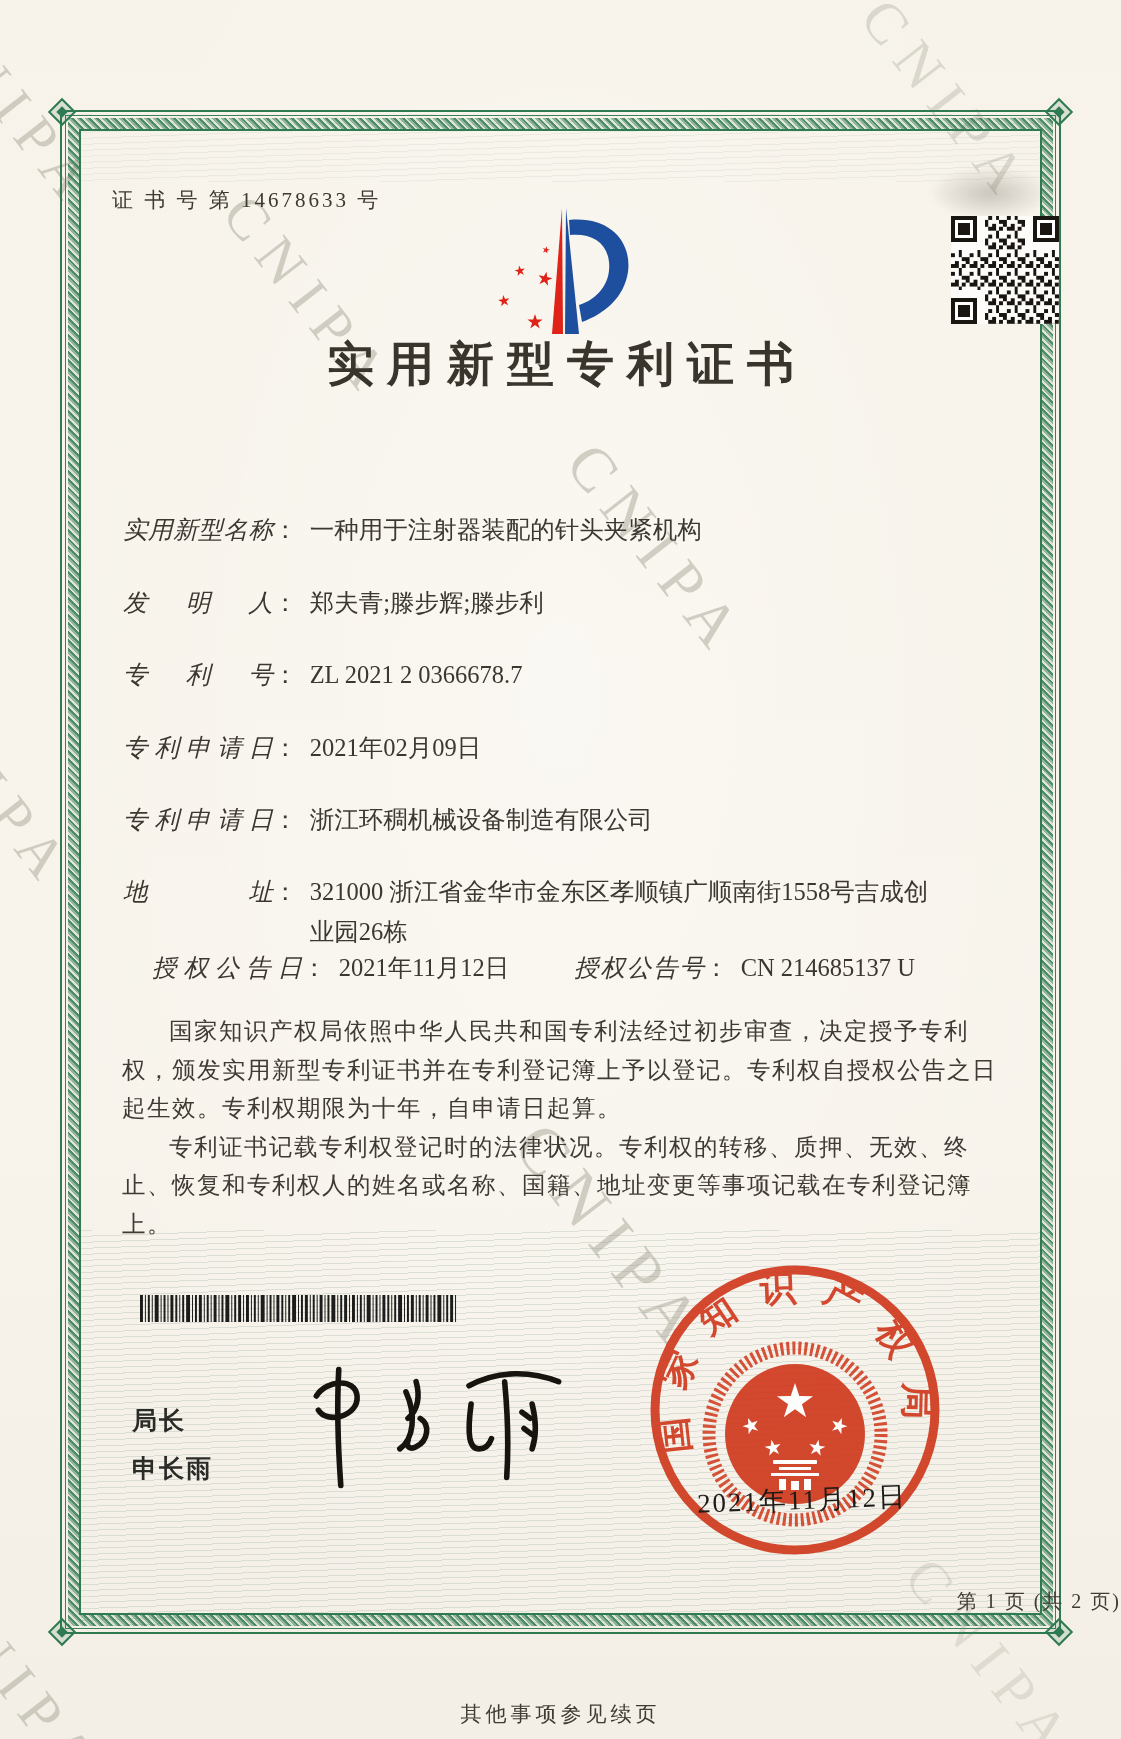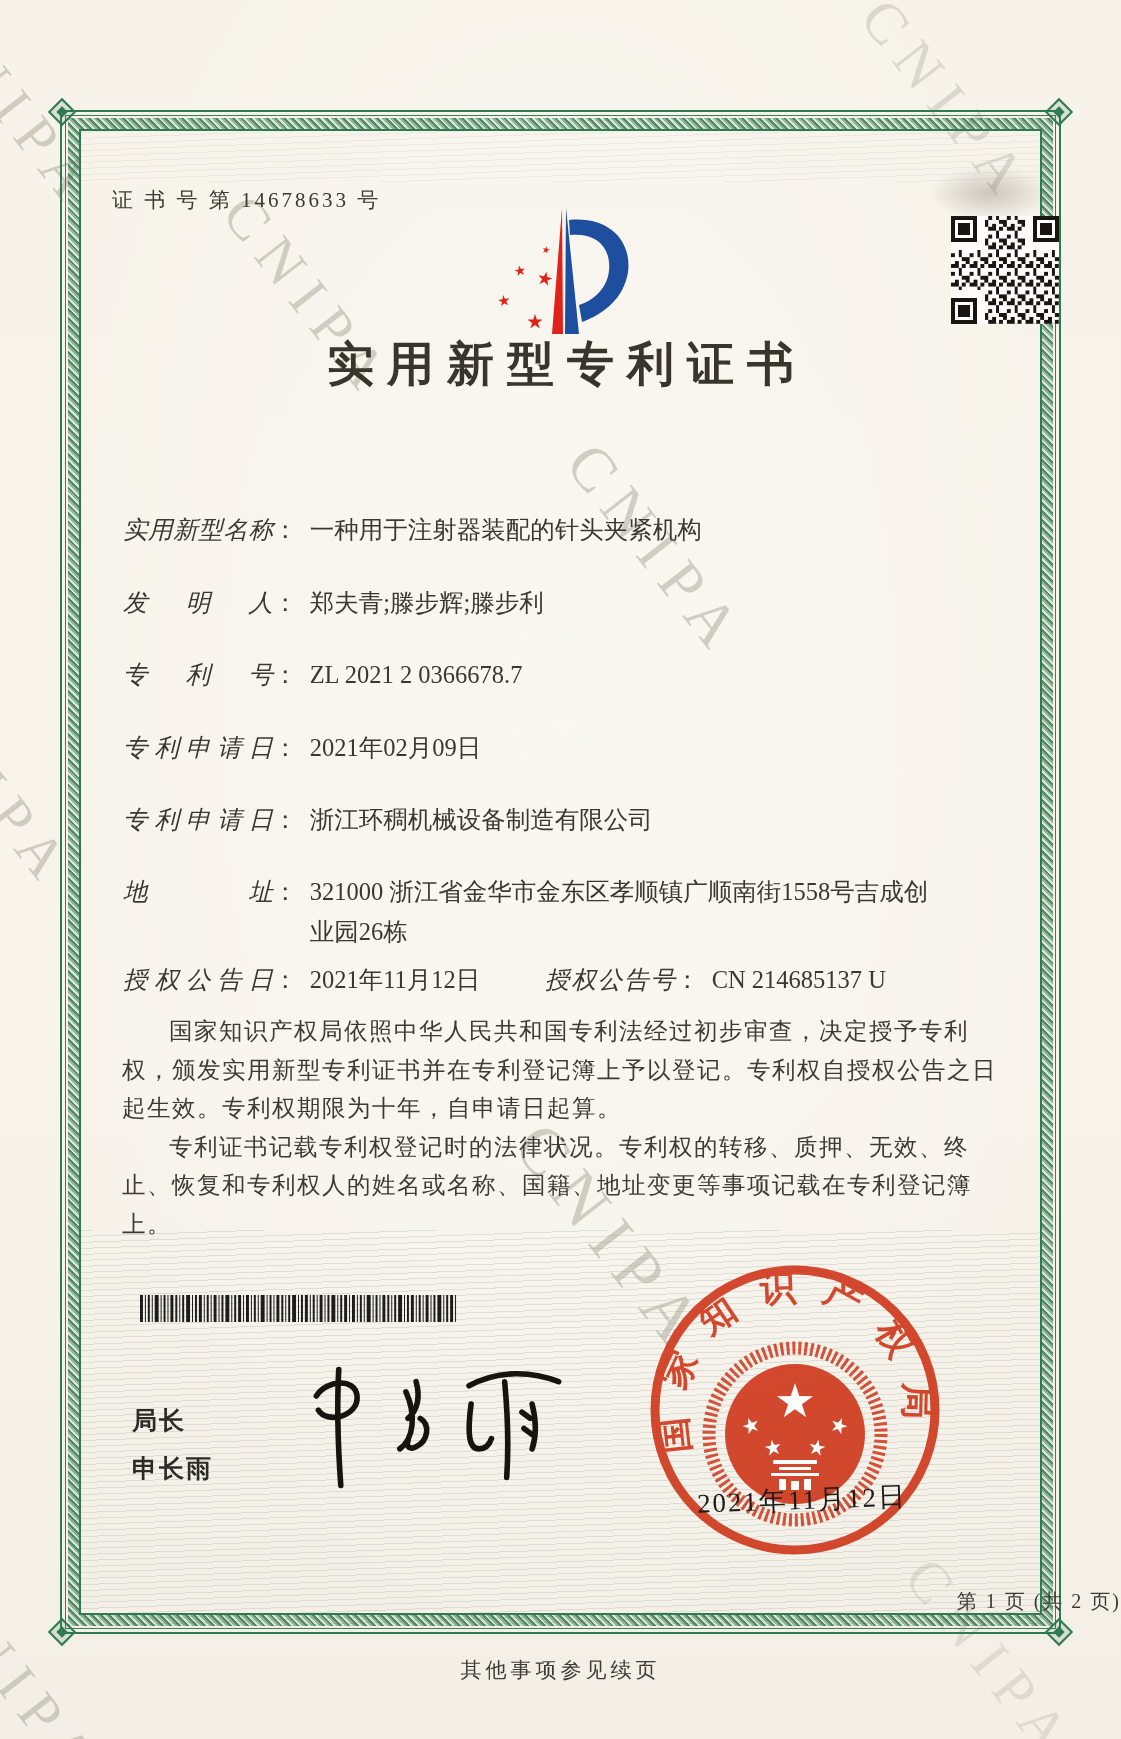--- a/index.html
+++ b/index.html
@@ -24,32 +24,32 @@
   .f4{position:absolute;inset:0;border:2px solid #2f7a50;}
   .corner{position:absolute;width:16px;height:16px;border:2px solid #2f7a50;transform:rotate(45deg);background:rgba(47,122,80,.15);}
   .corner i{position:absolute;inset:4px;background:#2f7a50;display:block;}
   .cert-no{position:absolute;left:112px;top:186px;font-size:21px;letter-spacing:3px;color:#3d3931;}
   .title{position:absolute;left:0;right:0;top:333px;text-align:center;font-size:47px;
     font-weight:700;letter-spacing:13px;margin-right:-13px;color:#39352d;}
   .frow{position:absolute;left:123px;width:880px;font-size:24.5px;line-height:40px;color:#3c3831;}
   .flabel{display:inline-block;width:150px;text-align:justify;text-align-last:justify;vertical-align:top;font-style:italic;}
   .fcolon{display:inline-block;vertical-align:top;}
   .fvalue{display:inline-block;max-width:640px;vertical-align:top;margin-left:6px;}
-  .gpair{position:absolute;top:12px;white-space:nowrap;}
+  .gpair{position:absolute;top:0;white-space:nowrap;margin-left:29px;}
   .paras{position:absolute;left:122px;top:1012px;width:878px;font-size:23.5px;line-height:38.5px;
     letter-spacing:1.5px;color:#3f3a33;}
   .paras p{margin:0;text-indent:2em;}
   .director{position:absolute;left:132px;font-family:Liberation Serif, serif;
     font-weight:700;font-size:25px;color:#2b2b28;letter-spacing:2px;}
   .seal-wrap{position:absolute;left:647px;top:1262px;width:296px;height:296px;opacity:.92;}
   .seal-date{position:absolute;left:652px;top:1482px;width:300px;text-align:center;
     font-size:27px;letter-spacing:2px;color:#1d1a17;transform:rotate(-2deg);}
   .pagenum{position:absolute;left:0;right:0;top:1588px;text-align:right;font-size:20px;
     letter-spacing:2px;color:#3f3a33;}
-  .footer-note{position:absolute;left:0;right:0;top:1656px;text-align:center;font-size:21px;
+  .footer-note{position:absolute;left:0;right:0;top:1700px;text-align:center;font-size:21px;
     letter-spacing:4px;color:#3f3a33;}
   .qr-shadow{position:absolute;left:928px;top:166px;width:124px;height:54px;border-radius:50%;
     background:radial-gradient(ellipse, rgba(90,80,70,.28), rgba(0,0,0,0) 70%);filter:blur(2px);}
 </style>
 </head>
 <body>
 
 <div class="page">
 
   <div class="waves" style="top:114px;height:68px;opacity:.5"></div>

